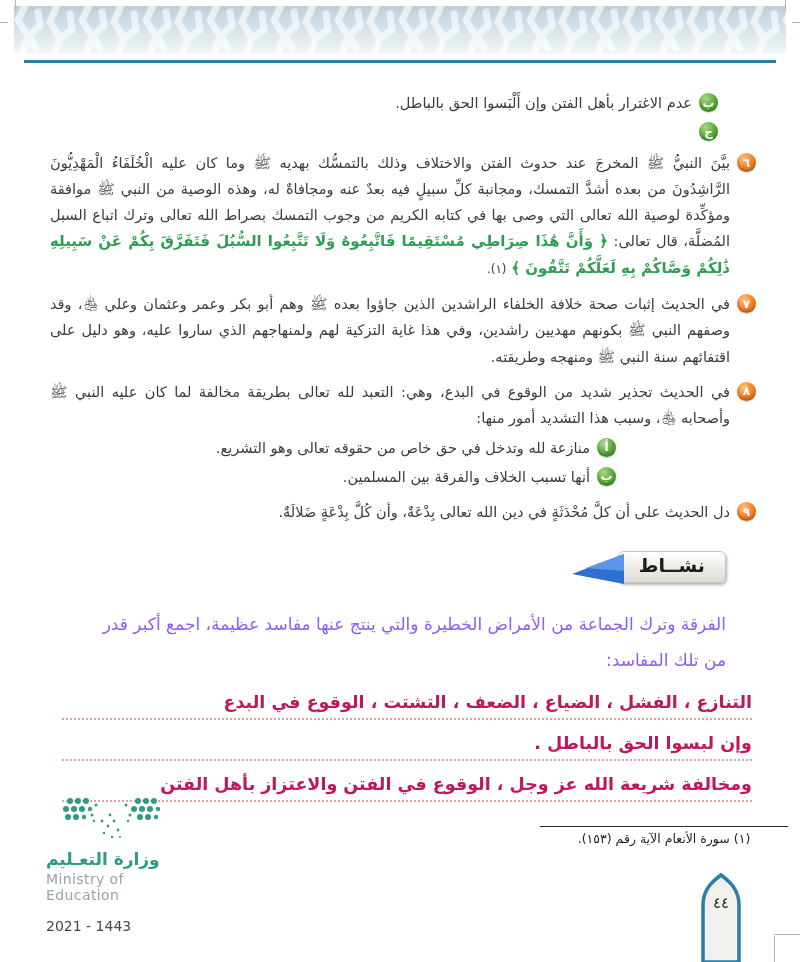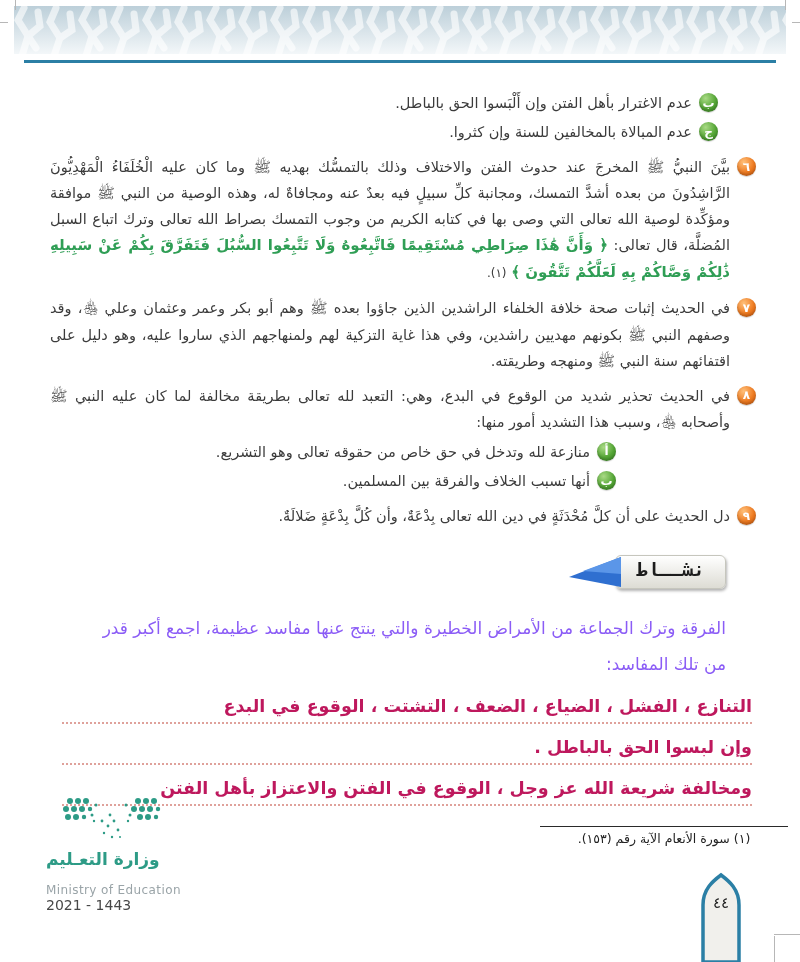--- a/index.html
+++ b/index.html
@@ -28,36 +28,36 @@
   .t{margin:0;font-size:14.5px;line-height:1.8;text-align:justify;}
   .badge{flex:0 0 19px;width:19px;height:19px;border-radius:50%;display:flex;align-items:center;
          justify-content:center;color:#fff;font-size:12px;font-weight:bold;margin-top:3px;
          box-shadow:inset 0 -2px 3px rgba(0,0,0,.22), 0 1px 1px rgba(0,0,0,.18);}
   .orange{background:radial-gradient(circle at 35% 28%, #ffc07a 0%, #ef7c22 55%, #d95f0e 100%);}
   .green{background:radial-gradient(circle at 35% 28%, #a9da85 0%, #55a636 55%, #3c8f26 100%);}
   .verse{color:#2f9e55;font-weight:bold;font-size:15px;}
   .fnref{font-size:12px;}
 
   
-  .activity-banner{display:flex;align-items:center;margin:26px 30px 0 0;direction:rtl;height:34px;font-family:Liberation Mono, monospace;}
+  .activity-banner{display:flex;align-items:flex-start;margin:26px 30px 0 0;direction:rtl;height:34px;}
   .tab{background:linear-gradient(#ffffff,#dddcd4);border:1px solid #c6c6bd;border-radius:6px;
        box-shadow:1px 2px 3px rgba(0,0,0,.3);padding:2px 20px 6px 20px;font-size:19px;
        font-weight:bold;color:#1c1c1c;}
   .arrow{margin-left:2px;margin-right:-6px;position:relative;top:2px;}
   .prompt{margin:22px 30px 0 42px;text-align:right;color:#8b5cf6;font-size:17px;line-height:2.1;}
   .answers{margin:10px 4px 0 12px;}
   .answer-line{margin:0 0 10px 0;color:#be185d;font-weight:bold;font-size:17.5px;
                line-height:1.5;border-bottom:2px dotted #dfa19b;padding-bottom:3px;direction:rtl;}
 
   
   .logo{position:absolute;left:34px;top:793px;width:165px;}
   .logo-dots{display:block;margin:0 0 4px 18px;}
   .logo-ar{color:#2d9b86;font-size:17px;font-weight:bold;direction:rtl;text-align:left;padding-left:12px;}
-  .logo-en{color:#9aa4a8;font-size:12px;letter-spacing:.4px;text-align:left;padding-left:12px;margin-top:14px;}
-  .logo-years{color:#474747;font-size:14px;text-align:left;padding-left:12px;margin-top:0;}
+  .logo-en{color:#9aa4a8;font-size:14px;letter-spacing:.4px;text-align:left;padding-left:12px;margin-top:2px;}
+  .logo-years{color:#474747;font-size:14px;text-align:left;padding-left:12px;margin-top:15px;}
   .footnote{position:absolute;right:12px;top:826px;width:248px;border-top:1.5px solid #2a2a2a;
             padding-top:4px;font-size:12.5px;color:#222;text-align:center;direction:rtl;}
   .arch{position:absolute;right:54px;top:872px;width:50px;height:90px;}
   .arch-num{position:absolute;top:22px;left:0;width:100%;text-align:center;font-weight:normal;
             font-size:15px;color:#222;letter-spacing:3px;}
 </style>
 </head>
 <body>
 
 <div class="page">
@@ -93,21 +93,20 @@
   <div class="cm brv"></div>
 
   <div class="content">
 
     <div class="row indent1">
       <span class="badge green">ب</span>
       <p class="t">عدم الاغترار بأهل الفتن وإن أَلْبَسوا الحق بالباطل.</p>
     </div>
     <div class="row indent1">
       <span class="badge green">ج</span>
-      <p class="t">عدم المبالاة بالمخالفين للسنة وإن كثروا.</p>
     </div>
 
     <div class="item">
       <span class="badge orange">٦</span>
       <p class="t">
         <span>بيَّنَ النبيُّ ﷺ المخرجَ عند حدوث الفتن والاختلاف وذلك بالتمسُّك بهديه ﷺ وما كان عليه الْخُلَفَاءُ الْمَهْدِيُّونَ الرَّاشِدُونَ من بعده أشدَّ التمسك، ومجانبة كلِّ سبيلٍ فيه بعدٌ عنه ومجافاةٌ له، وهذه الوصية من النبي ﷺ موافقة ومؤكِّدة لوصية الله تعالى التي وصى بها في كتابه الكريم من وجوب التمسك بصراط الله تعالى وترك اتباع السبل المُضلَّة، قال تعالى: </span>
         <span class="verse">﴿ وَأَنَّ هَٰذَا صِرَاطِي مُسْتَقِيمًا فَاتَّبِعُوهُ وَلَا تَتَّبِعُوا السُّبُلَ فَتَفَرَّقَ بِكُمْ عَنْ سَبِيلِهِ ذَٰلِكُمْ وَصَّاكُمْ بِهِ لَعَلَّكُمْ تَتَّقُونَ ﴾</span>
         <span class="fnref"> (١).</span>
       </p>
     </div>

